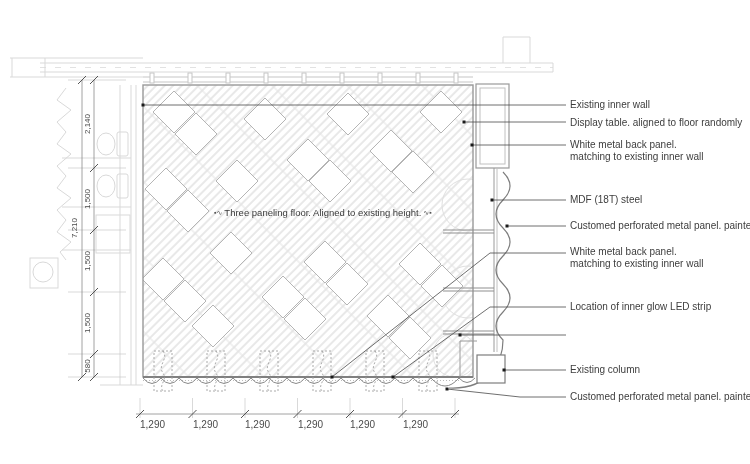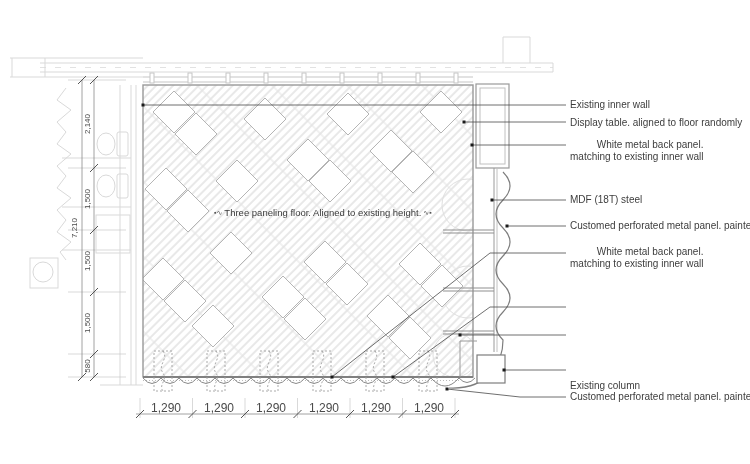--- a/index.html
+++ b/index.html
@@ -4,35 +4,34 @@
 <style>
   html,body{margin:0;padding:0;background:#ffffff;}
   .canvas{
     position:relative;width:750px;height:464px;background:#ffffff;overflow:hidden;
     font-family:"Liberation Sans", sans-serif;
   }
   .canvas svg{position:absolute;left:0;top:0;}
   .callout{
     position:absolute;left:570px;font-size:10px;line-height:12px;color:#3d3d3d;
     white-space:nowrap;
-    text-align:right;
   }
   .callout span{display:block;}
   .note{
     position:absolute;left:212px;top:207px;font-size:9.5px;line-height:11px;color:#3a3a3a;
     white-space:nowrap;
   }
   .note .sq{font-size:7px;color:#555;display:inline;vertical-align:1px;padding:0 2px;}
   .note .l2{padding-left:15px;}
   .dimv{
     position:absolute;width:44px;height:10px;font-size:8px;line-height:10px;text-align:center;
     color:#4a4a4a;transform:rotate(-90deg);transform-origin:center;white-space:nowrap;
   }
   .dimh{
-    position:absolute;top:404px;width:52px;font-size:12px;line-height:9px;text-align:center;
+    position:absolute;top:420px;width:52px;font-size:10px;line-height:9px;
     color:#4a4a4a;white-space:nowrap;
   }
 </style>
 </head>
 <body>
 
 <div class="canvas">
 
 <svg width="750" height="464" viewBox="0 0 750 464">
   <defs>
@@ -279,21 +278,24 @@
 <div class="callout" style="top:194px">
       <span>MDF (18T) steel</span>
     </div>
 <div class="callout" style="top:220px">
       <span>Customed perforated metal panel. painted</span>
     </div>
 <div class="callout" style="top:246px">
       <span>White metal back panel.</span>
       <span>matching to existing inner wall</span>
     </div>
-<div class="callout" style="top:380px">
+<div class="callout" style="top:301px">
+      <span>Location of inner glow LED strip</span>
+    </div>
+<div class="callout" style="top:364px">
       <span>Existing column</span>
     </div>
 <div class="callout" style="top:391px">
       <span>Customed perforated metal panel. painted</span>
     </div>
 
 <div class="note">
   <div><span class="sq">▪∿</span><span>Three paneling floor. Aligned to existing height.</span><span class="sq">∿▪</span></div>
 </div>
 

